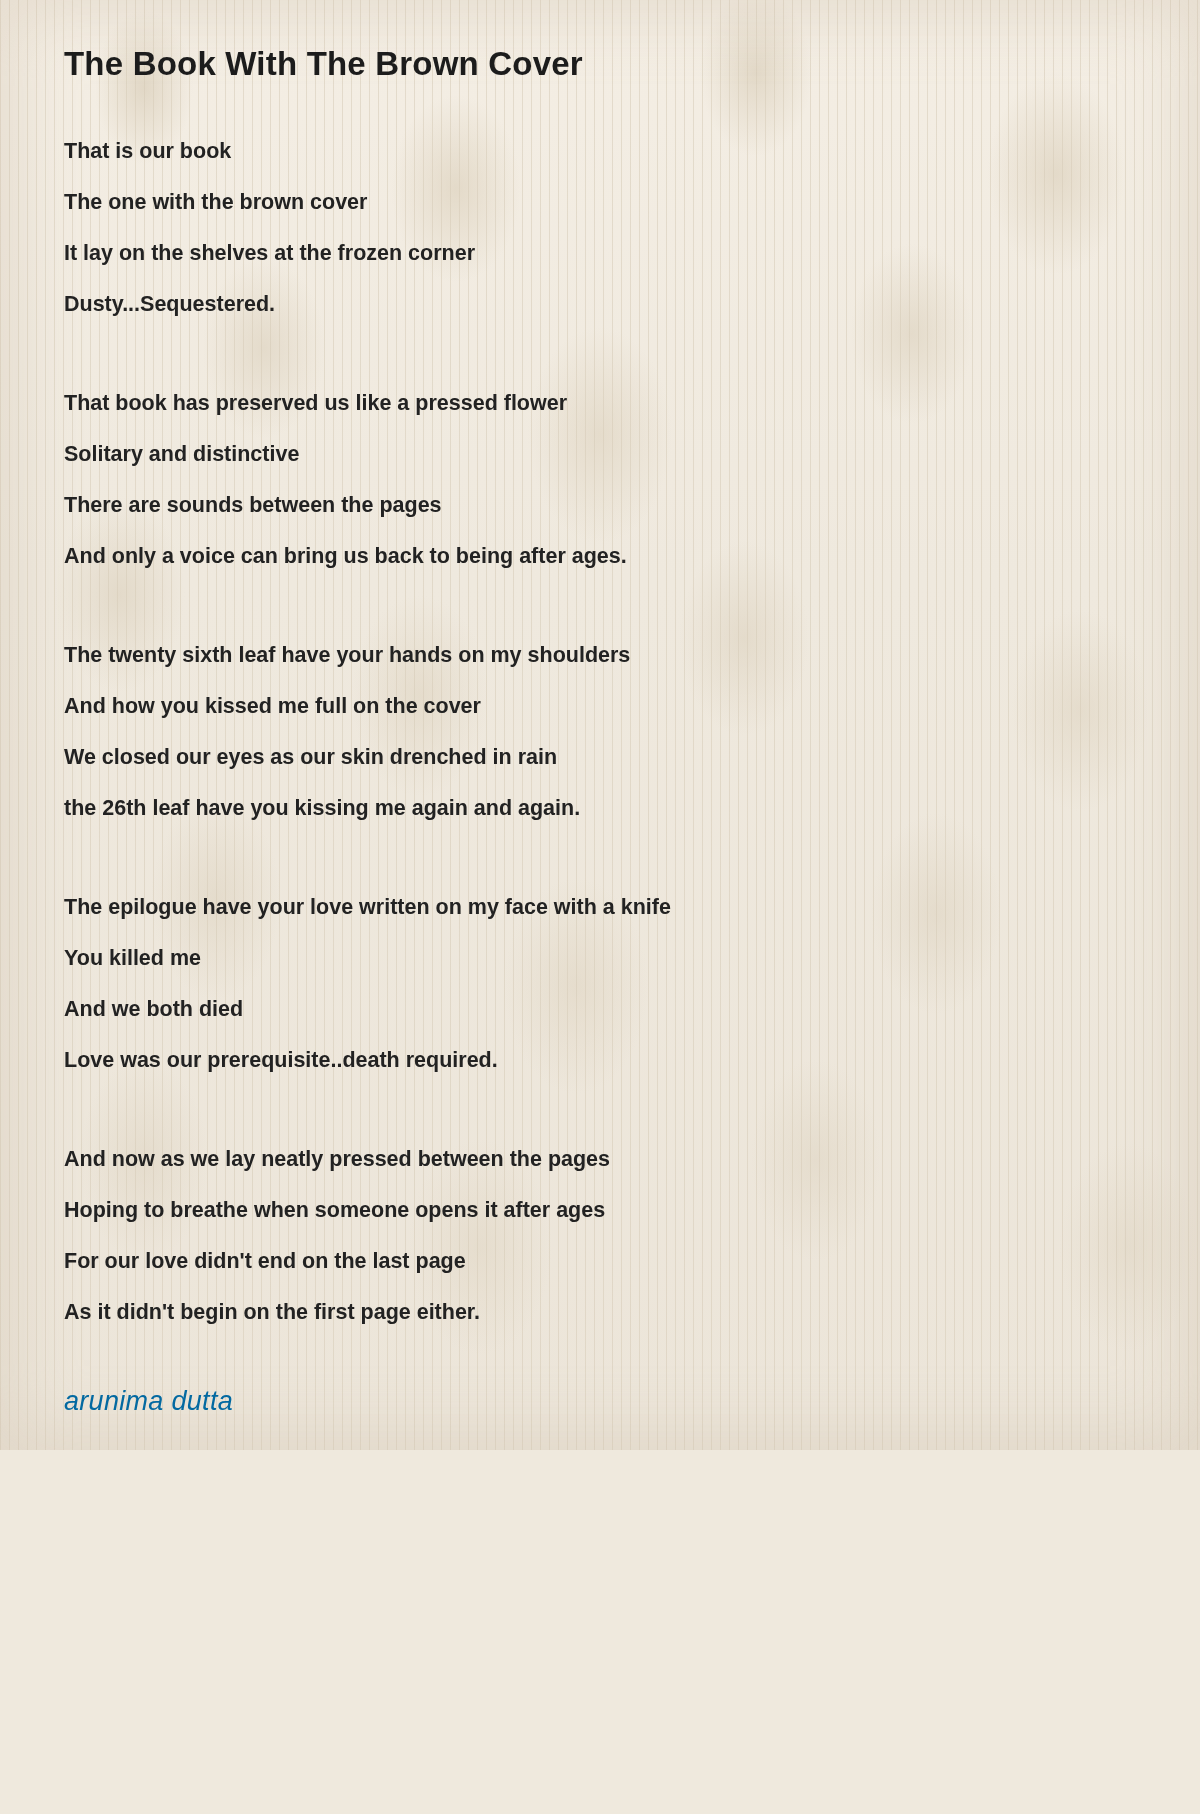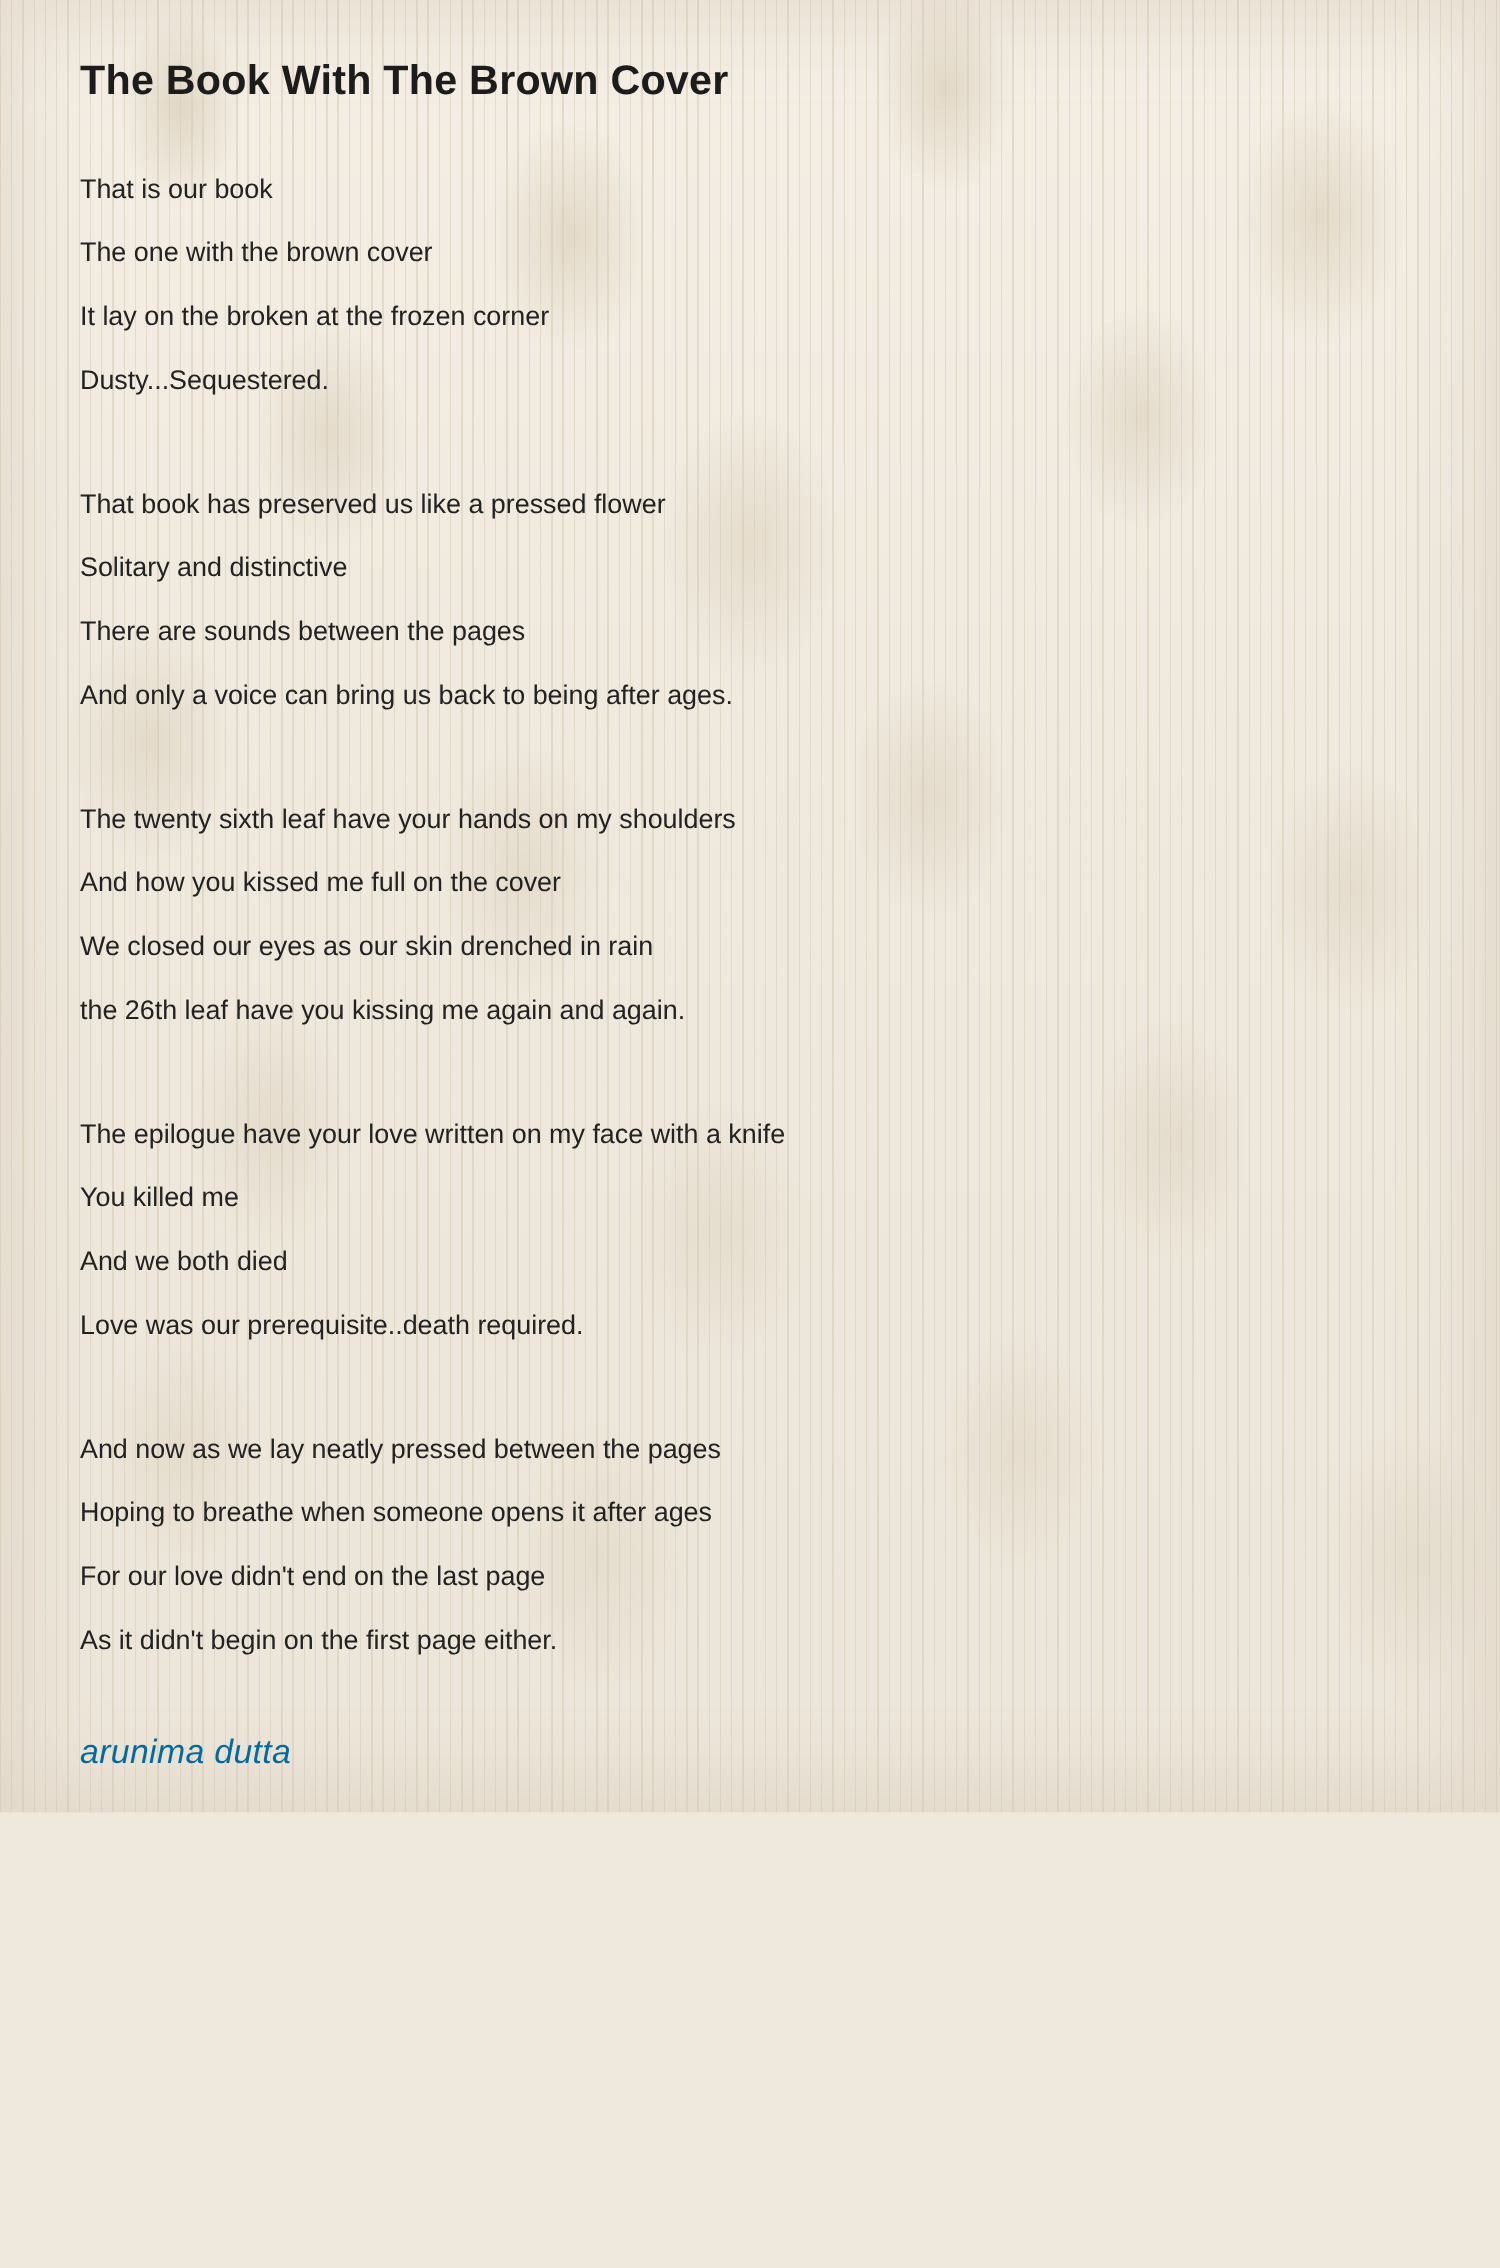--- a/index.html
+++ b/index.html
@@ -67,21 +67,21 @@
     color: #1c1c1c;
     letter-spacing: 0.2px;
     margin: 0 0 42px 0;
     line-height: 1.2;
   }
   .stanza {
     margin: 0 0 48px 0;
   }
   .line {
     font-size: 21.5px;
-    font-weight: normal;
+    font-weight: bold;
     color: #222222;
     line-height: 51px;
     white-space: pre-wrap;
   }
   .author {
     margin-top: 44px;
     font-size: 27px;
     font-style: italic;
     color: #0369a1;
     letter-spacing: 0.3px;
@@ -93,21 +93,21 @@
 <div class="page">
   <div class="bg-texture"></div>
   <div class="bg-edge"></div>
 
   <div class="content">
     <h1 class="poem-title">The Book With The Brown Cover</h1>
 
     <div class="stanza">
       <div class="line">That is our book</div>
       <div class="line">The one with the brown cover</div>
-      <div class="line">It lay on the broken at the frozen corner</div>
+      <div class="line">It lay on the shelves at the frozen corner</div>
       <div class="line">Dusty...Sequestered.</div>
     </div>
 
     <div class="stanza">
       <div class="line">That book has preserved us like a pressed flower</div>
       <div class="line">Solitary and distinctive</div>
       <div class="line">There are sounds between the pages</div>
       <div class="line">And only a voice can bring us back to being after ages.</div>
     </div>
 

